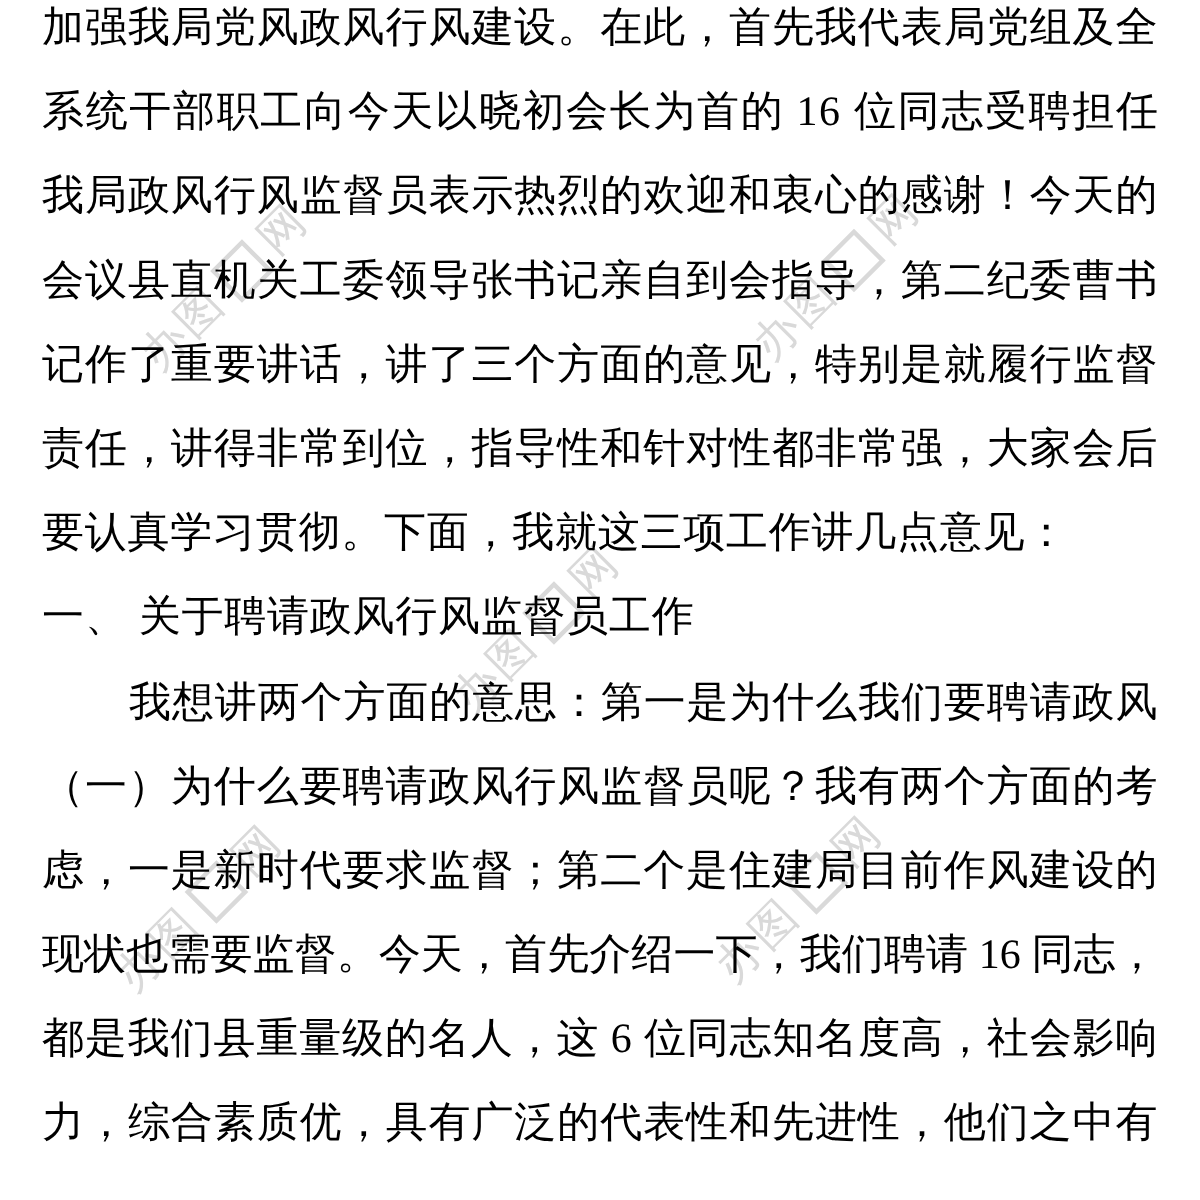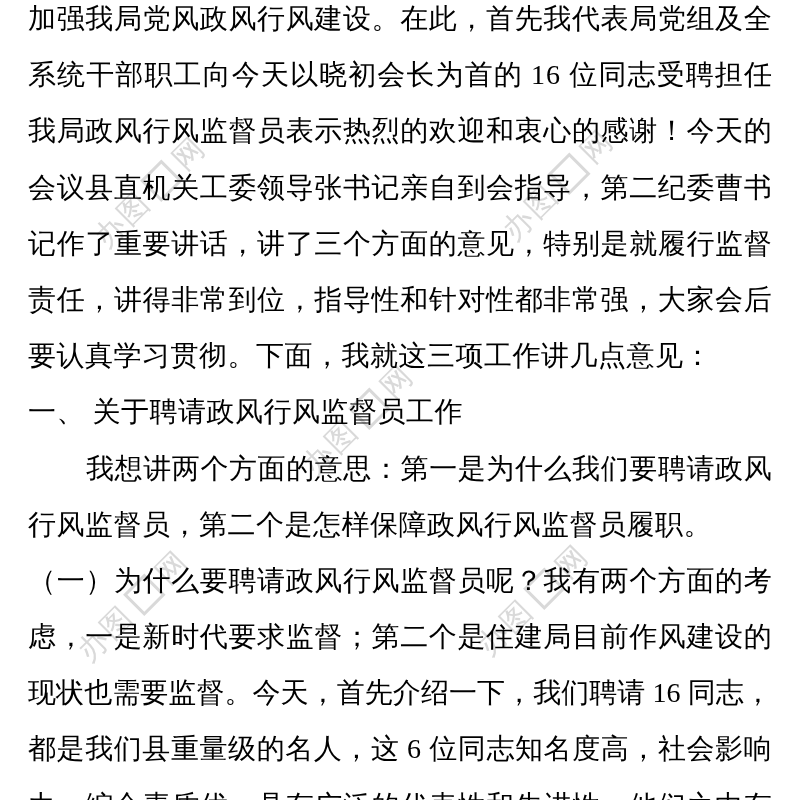--- a/index.html
+++ b/index.html
@@ -286,21 +286,20 @@
       <span>什</span>
       <span>么</span>
       <span>我</span>
       <span>们</span>
       <span>要</span>
       <span>聘</span>
       <span>请</span>
       <span>政</span>
       <span>风</span>
     </div>
-    <div class="line">行风监督员，第二个是怎样保障政风行风监督员履职。</div>
     <div class="line just">
       <span>（</span>
       <span>一</span>
       <span>）</span>
       <span>为</span>
       <span>什</span>
       <span>么</span>
       <span>要</span>
       <span>聘</span>
       <span>请</span>

